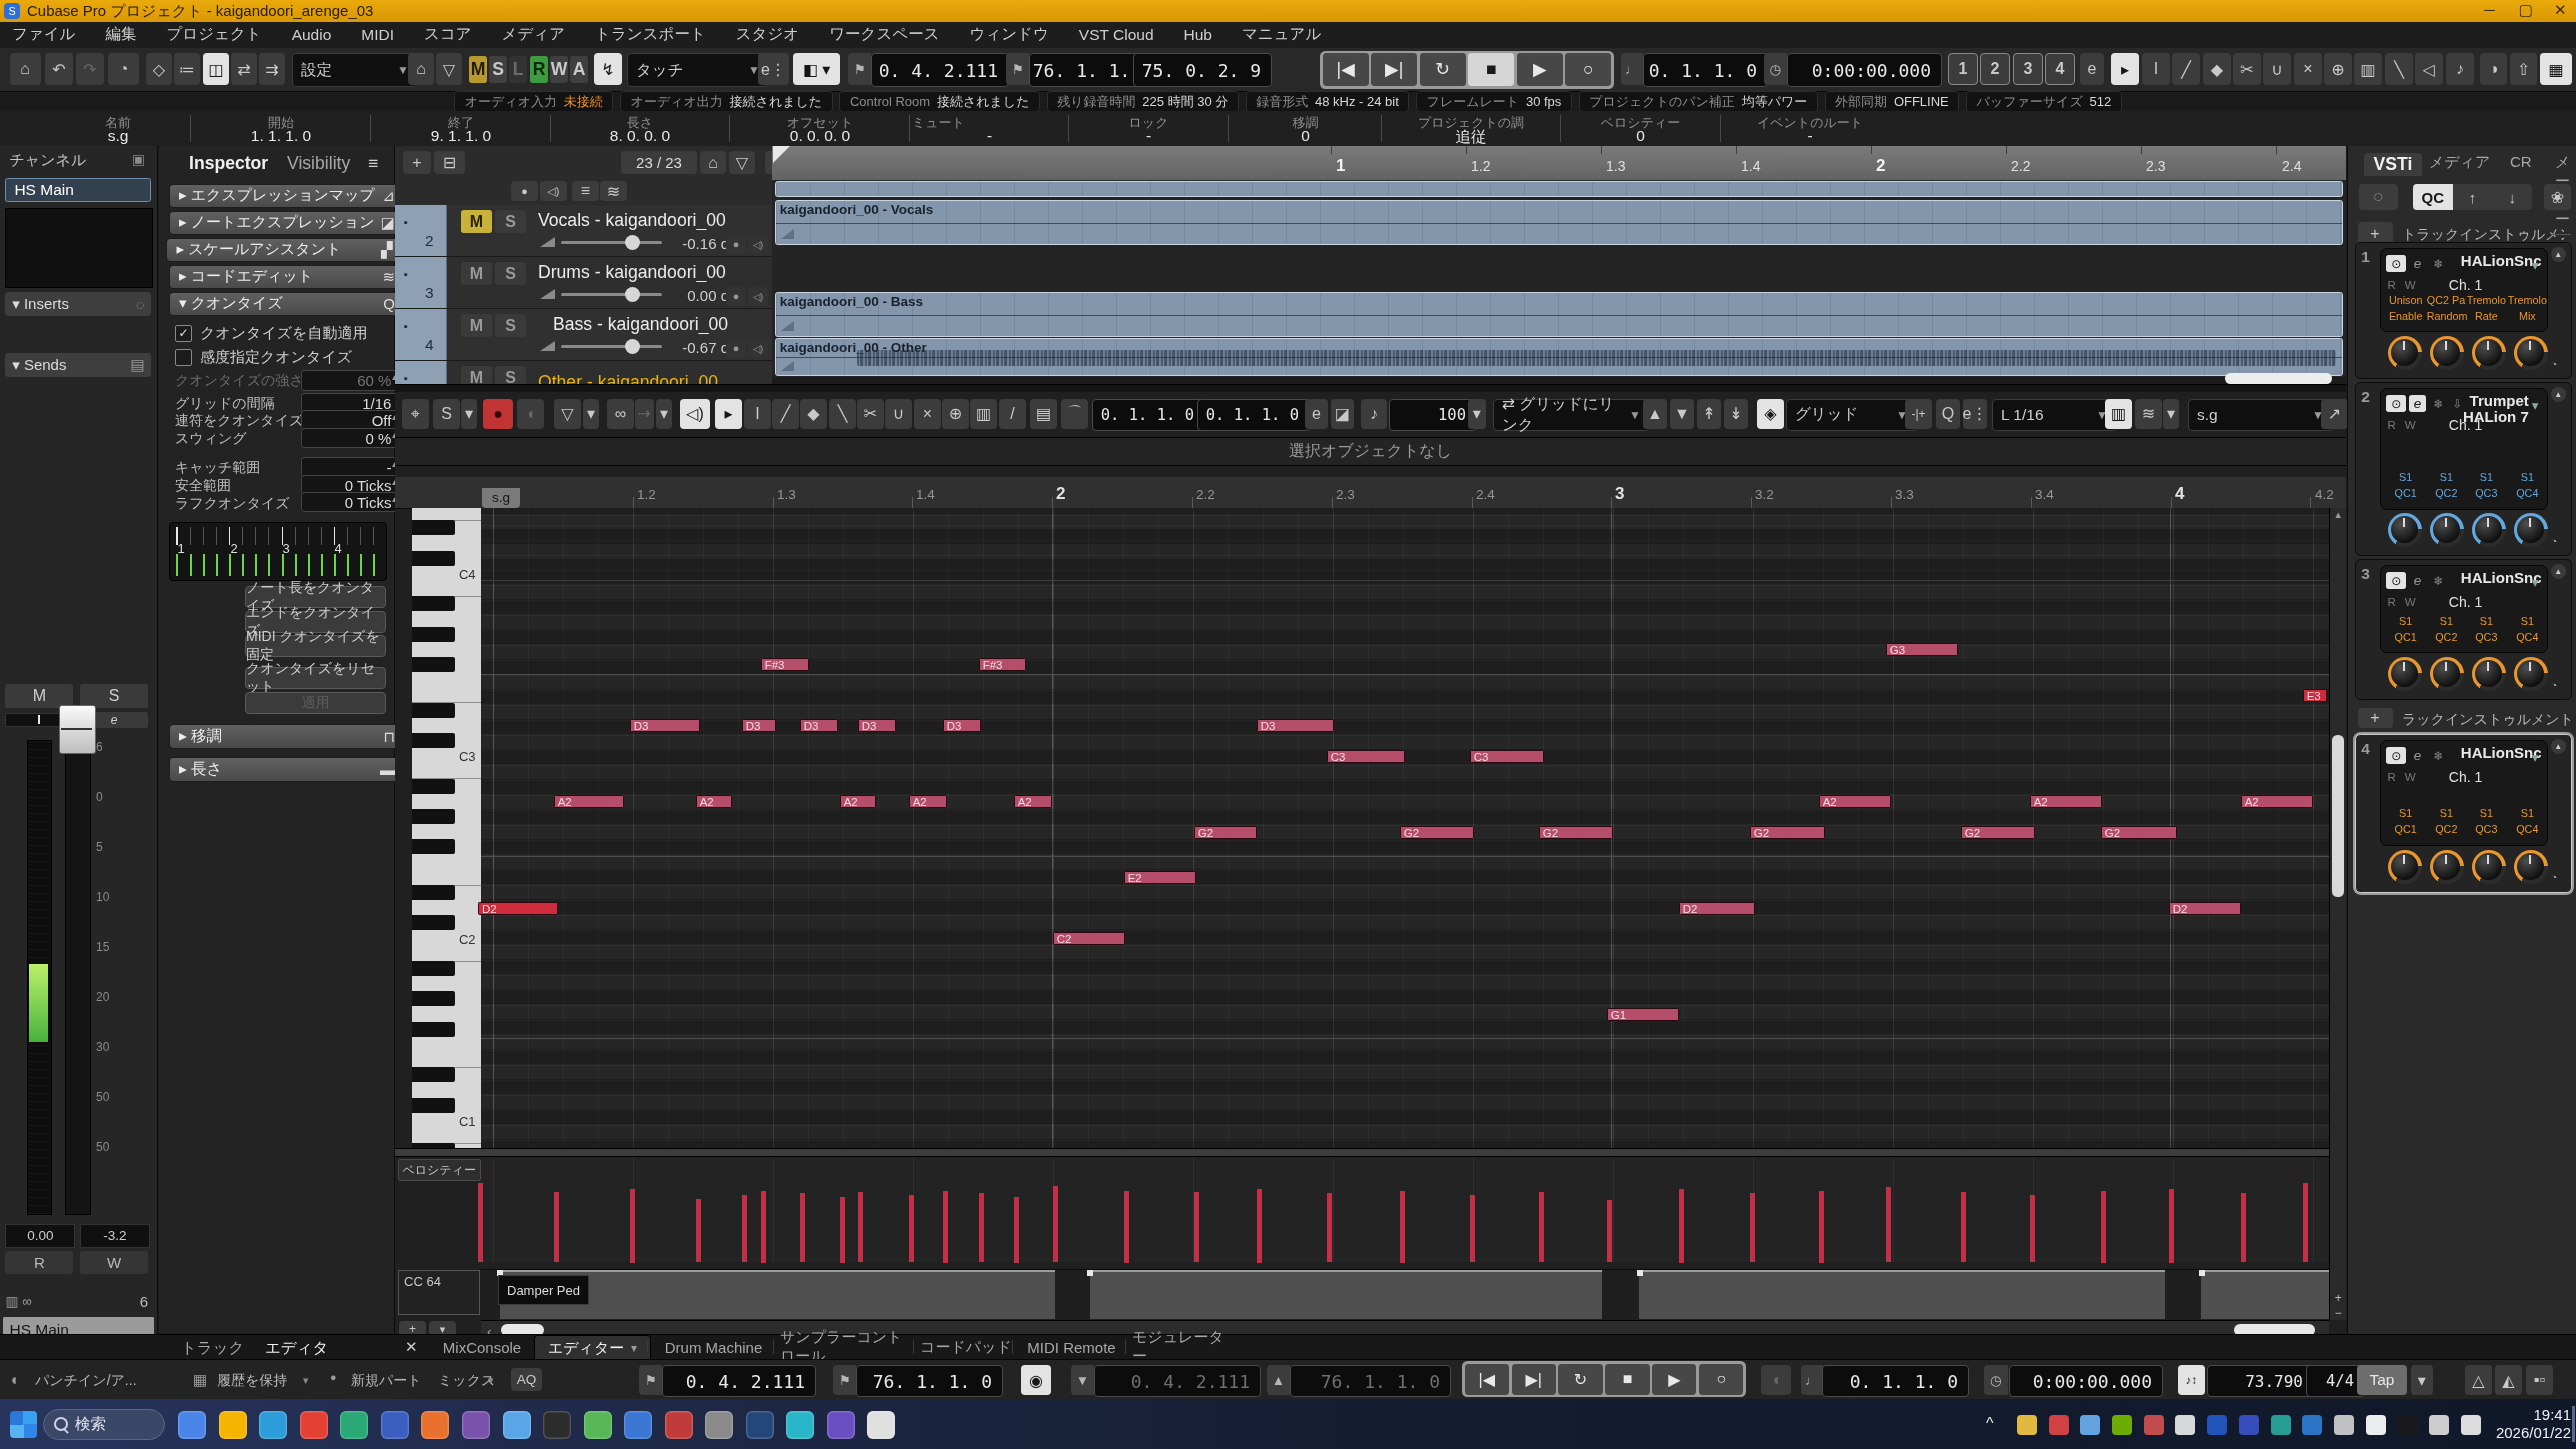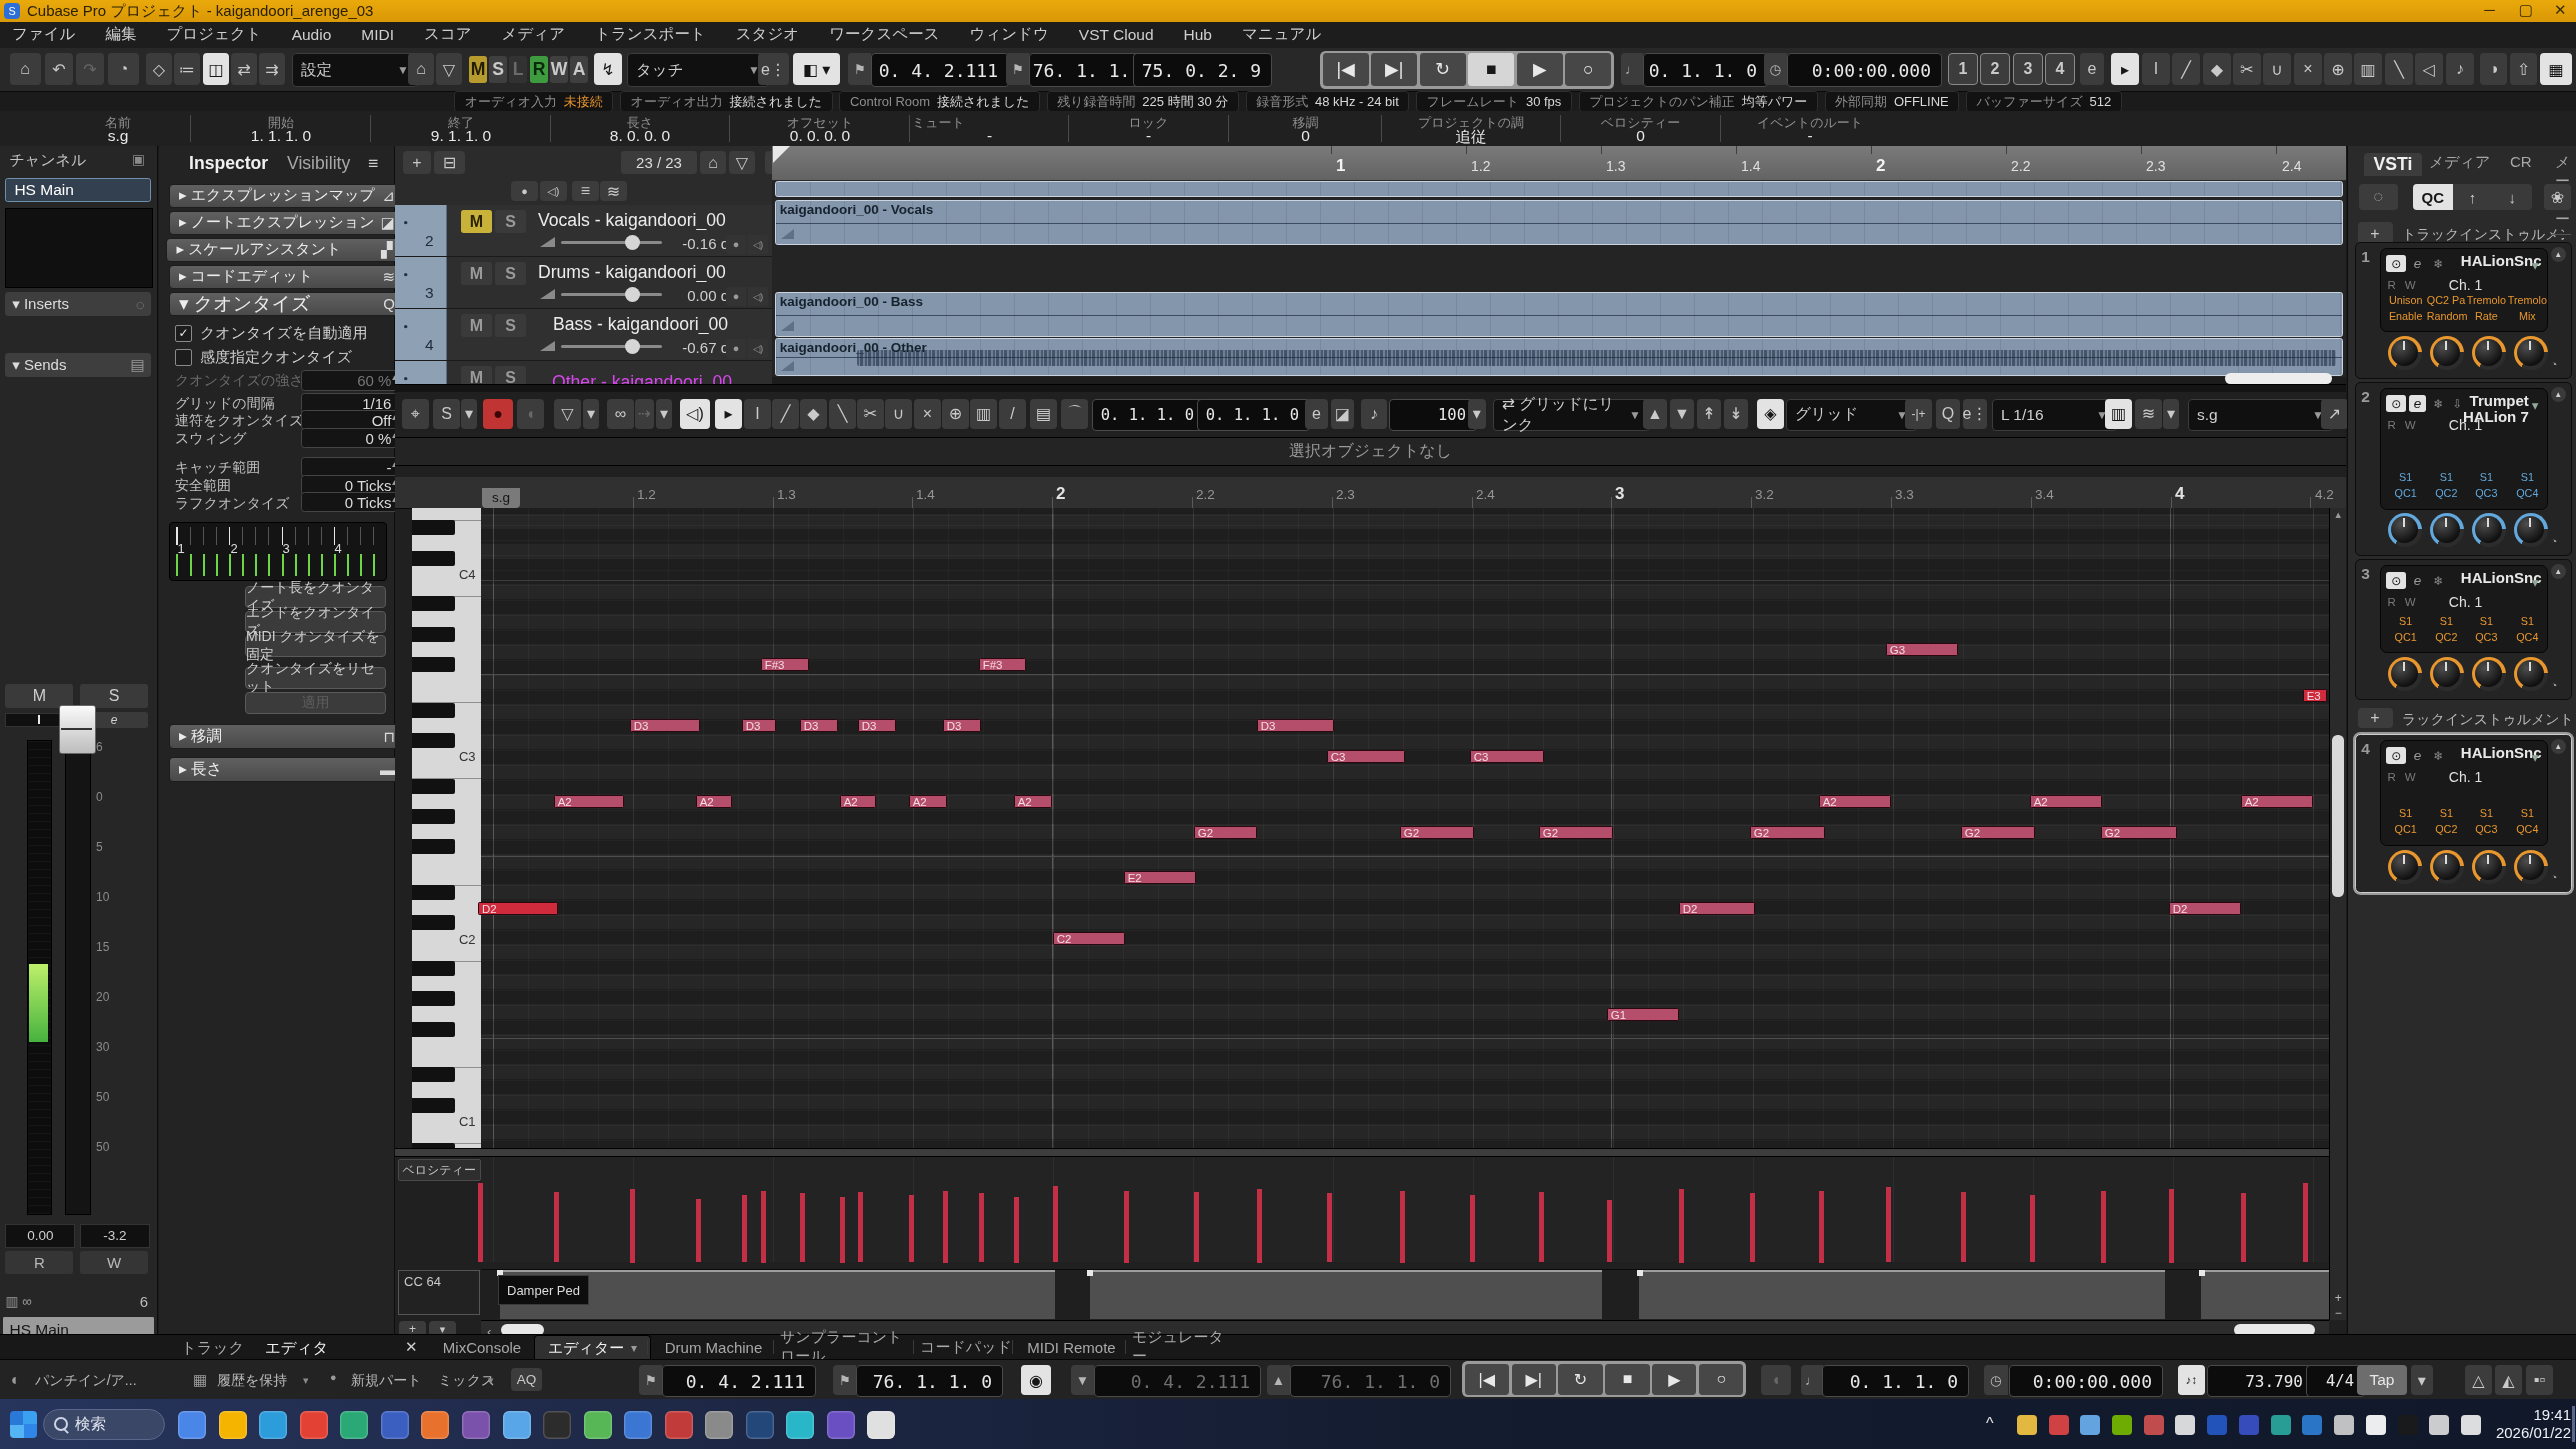--- a/index.html
+++ b/index.html
@@ -228,21 +228,21 @@
       </div>
       <div class="sechead" style="position: absolute; left: 7px; top: 92px; width: 216px; height: 21.6px;">
         <span style="font-size:15px">▸ スケールアシスタント</span>
         <span class="ic">▞</span>
       </div>
       <div class="sechead" style="position: absolute; left: 9.5px; top: 119px; width: 216px; height: 21.6px;">
         <span style="font-size:15px">▸ コードエディット</span>
         <span class="ic">≋</span>
       </div>
       <div class="sechead" style="position: absolute; left: 9.5px; top: 146px; width: 216px; height: 21.6px;">
-        <span style="font-size:19px">▾ クオンタイズ</span>
+        <span style="font-size:15px">▾ クオンタイズ</span>
         <span class="ic">Q</span>
       </div>
       <div style="position: absolute; left: 16px; top: 177px; width: 209px; height: 20px; display: flex; align-items: center; gap: 8px; color: rgb(207, 207, 207); font-size: 15px;"><span style="width: 15px; height: 15px; border: 1.4px solid rgb(138, 138, 138); border-radius: 2px; background: rgb(28, 28, 28); display: inline-flex; align-items: center; justify-content: center; color: rgb(232, 232, 232); font-size: 12px;">✓</span>クオンタイズを自動適用</div>
       <div style="position: absolute; left: 16px; top: 201px; width: 209px; height: 20px; display: flex; align-items: center; gap: 8px; color: rgb(207, 207, 207); font-size: 15px;"><span style="width: 15px; height: 15px; border: 1.4px solid rgb(138, 138, 138); border-radius: 2px; background: rgb(28, 28, 28); display: inline-flex; align-items: center; justify-content: center; color: rgb(232, 232, 232); font-size: 12px;"></span>感度指定クオンタイズ</div>
       <div style="position: absolute; left: 16px; top: 226px; width: 149px; height: 17.6px; color: rgb(107, 107, 107); font-size: 14px;">クオンタイズの強さ</div>
       <div class="valbox" style="position: absolute; left: 142px; top: 224px; width: 84px; height: 19px; color: rgb(119, 119, 119);">60 %<div class="spin" style="position: absolute;">▲▼</div></div>
       <div style="position: absolute; left: 16px; top: 249px; width: 142px; height: 16px; color: rgb(192, 192, 192); font-size: 14px;">グリッドの間隔</div>
       <div class="valbox" style="position: absolute; left: 142px; top: 247px; width: 84px; height: 18px;">1/16<div class="spin" style="position: absolute;">▼</div></div>
       <div style="position: absolute; left: 16px; top: 266px; width: 142px; height: 16px; color: rgb(192, 192, 192); font-size: 14px;">連符をクオンタイズ</div>
       <div class="valbox" style="position: absolute; left: 142px; top: 264px; width: 84px; height: 18px;">Off<div class="spin" style="position: absolute;">▲▼</div></div>
@@ -368,21 +368,21 @@
         <div style="position: absolute; left: 331px; top: 30px; width: 20px; height: 19px; color: rgb(154, 154, 154); font-size: 10.8px; text-align: center; background: rgb(51, 51, 51); border-radius: 2.7px 0px 0px 2.7px; line-height: 19px;">●</div>
         <div style="position: absolute; left: 353px; top: 30px; width: 20px; height: 19px; color: rgb(154, 154, 154); font-size: 9.5px; text-align: center; background: rgb(51, 51, 51); border-radius: 0px 2.7px 2.7px 0px; line-height: 19px;">◁)</div>
       </div>
       <div style="position: absolute; left: 0px; top: 215px; width: 377px; height: 51px; background: rgb(46, 46, 46); border-bottom: 0.7px solid rgb(26, 26, 26);">
         <div style="position: absolute; left: 0px; top: 0px; width: 51px; height: 51px; background: rgb(142, 161, 180); border-right: 1.4px solid rgb(92, 111, 130);">
           <div style="position: absolute; left: 5.4px; top: 5.4px; width: 27px; height: 19px; color: rgb(32, 48, 63); font-size: 16px;">᭼</div>
           <div style="position: absolute; left: 30px; top: 27px; width: 19px; height: 17.6px; color: rgb(30, 44, 58); font-size: 15.5px;">5</div>
         </div>
         <div style="position: absolute; left: 66px; top: 5.4px; width: 31px; height: 23px; border-radius: 2.7px; font-size: 16px; font-weight: bold; display: flex; align-items: center; justify-content: center; background: rgb(58, 58, 58); color: rgb(154, 154, 154);">M</div>
         <div style="position: absolute; left: 100px; top: 5.4px; width: 31px; height: 23px; background: rgb(58, 58, 58); border-radius: 2.7px; color: rgb(154, 154, 154); font-size: 16px; font-weight: bold; display: flex; align-items: center; justify-content: center;">S</div>
-        <div style="position: absolute; left: 143px; top: 11px; width: 223px; height: 20px; color: #d946ef; font-size: 17.6px; white-space: nowrap; overflow: hidden; margin-left: 14px;">Other - kaigandoori_00</div>
+        <div style="position: absolute; left: 143px; top: 11px; width: 223px; height: 20px; color: #eab308; font-size: 17.6px; white-space: nowrap; overflow: hidden;">Other - kaigandoori_00</div>
         <div style="position: absolute; left: 331px; top: 30px; width: 20px; height: 19px; color: rgb(154, 154, 154); font-size: 10.8px; text-align: center; background: rgb(51, 51, 51); border-radius: 2.7px 0px 0px 2.7px; line-height: 19px;">●</div>
         <div style="position: absolute; left: 353px; top: 30px; width: 20px; height: 19px; color: rgb(154, 154, 154); font-size: 9.5px; text-align: center; background: rgb(51, 51, 51); border-radius: 0px 2.7px 2.7px 0px; line-height: 19px;">◁)</div>
       </div>
     </div>
   <div class="abs" id="overview" style="left:772px;top:146px;width:1574px;height:238px;background:#242424;">
       <div style="position: absolute; left: 0px; top: 0px; width: 1574px; height: 34px; background: linear-gradient(rgb(122, 122, 122), rgb(99, 99, 99)); border-bottom: 0.7px solid rgb(42, 42, 42);">
         <div style="position: absolute; left: 564px; top: 9.5px; width: 47px; height: 17.6px; color: rgb(242, 242, 242); font-size: 17px; font-weight: bold;">1</div>
         <div style="position: absolute; left: 559px; top: 0px; width: 1.4px; height: 8px; background: rgb(63, 63, 63);"></div>
         <div style="position: absolute; left: 699px; top: 12px; width: 47px; height: 17.6px; color: rgb(224, 224, 224); font-size: 14px;">1.2</div>
         <div style="position: absolute; left: 694px; top: 0px; width: 1.4px; height: 8px; background: rgb(63, 63, 63);"></div>

